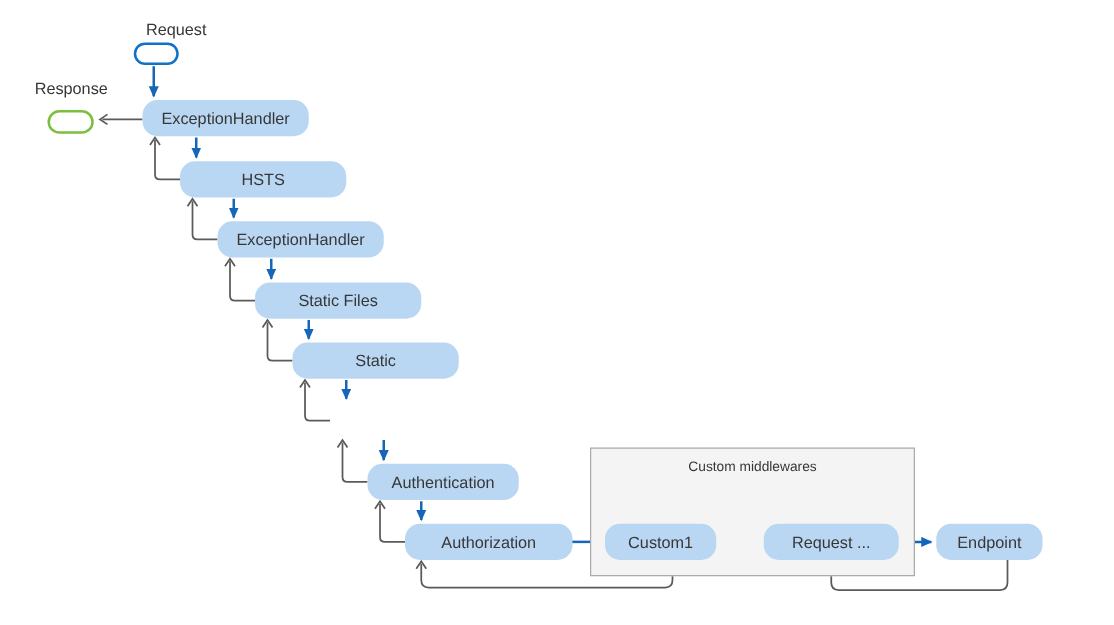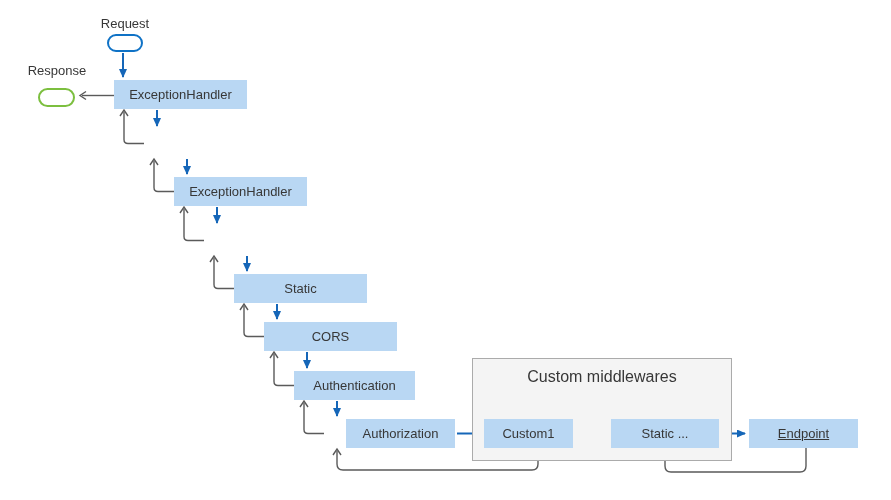--- a/index.html
+++ b/index.html
@@ -36,20 +36,21 @@
   .ret-head  { stroke: var(--return-gray, #5a5a5a); stroke-width: 1.4; fill: none; }
   .node {
     position: absolute;
     height: 29px;
     line-height: 29px;
     background: var(--node-fill, #b9d7f3);
     color: var(--text, #373737);
     font-size: 13px;
     text-align: center;
     white-space: nowrap;
+    border-radius: 12px;
   }
   .pill {
     position: absolute;
     background: #fff;
     border-radius: 10px;
   }
   .pill-request {
     left: 107px; top: 34px; width: 36px; height: 18px;
     border: 2px solid var(--terminal-blue, #0f72c6);
   }
@@ -57,33 +58,33 @@
     left: 38px; top: 88px; width: 37px; height: 19px;
     border: 2px solid var(--terminal-green, #7cbf3f);
   }
   .term-label {
     position: absolute;
     width: 100px;
     text-align: center;
     font-size: 13px;
     color: var(--text, #373737);
   }
-  .term-label.request  { left: 75px; top: 16px; }
+  .term-label.request  { left: 91px; top: 16px; }
   .term-label.response { left: 7px;  top: 63px; }
   .group {
     position: absolute;
     left: 472px; top: 358px;
     width: 260px; height: 103px;
     background: var(--group-fill, #f4f4f4);
     border: 1px solid var(--group-border, #ababab);
   }
   .group-title {
     padding-top: 9px;
     text-align: center;
-    font-size: 16px;
+    font-size: 11px;
     color: var(--text, #373737);
   }
 </style>
 </head>
 <body>
 
 <div class="canvas">
 
   <svg class="arrows" viewBox="0 0 891 500">
     <defs>
@@ -124,23 +125,24 @@
     <div class="group-title">Custom middlewares</div>
   </div>
 
   <div class="term-label request">Request</div>
   <div class="pill pill-request"></div>
 
   <div class="term-label response">Response</div>
   <div class="pill pill-response"></div>
 
   <div class="node" style="left:114px; top:80px;  width:133px;">ExceptionHandler</div>
+  <div class="node" style="left:144px; top:129px; width:133px;">HSTS</div>
   <div class="node" style="left:174px; top:177px; width:133px;">ExceptionHandler</div>
+  <div class="node" style="left:204px; top:226px; width:133px;">Static Files</div>
   <div class="node" style="left:234px; top:274px; width:133px;">Static</div>
-  <div class="node" style="left:264px; top:322px; width:133px;">CORS</div>
   <div class="node" style="left:294px; top:371px; width:121px;">Authentication</div>
-  <div class="node" style="left:324px; top:419px; width:109px;margin-left:22px;">Authorization</div>
+  <div class="node" style="left:324px; top:419px; width:134px;">Authorization</div>
 
   <div class="node" style="left:484px; top:419px; width:89px;">Custom1</div>
-  <div class="node" style="left:611px; top:419px; width:108px;">Static ...</div>
-  <div class="node" style="left:749px; top:419px; width:109px;text-decoration:underline;">Endpoint</div>
+  <div class="node" style="left:611px; top:419px; width:108px;">Request ...</div>
+  <div class="node" style="left:749px; top:419px; width:85px;">Endpoint</div>
 
 </div>
 
 </body></html>

